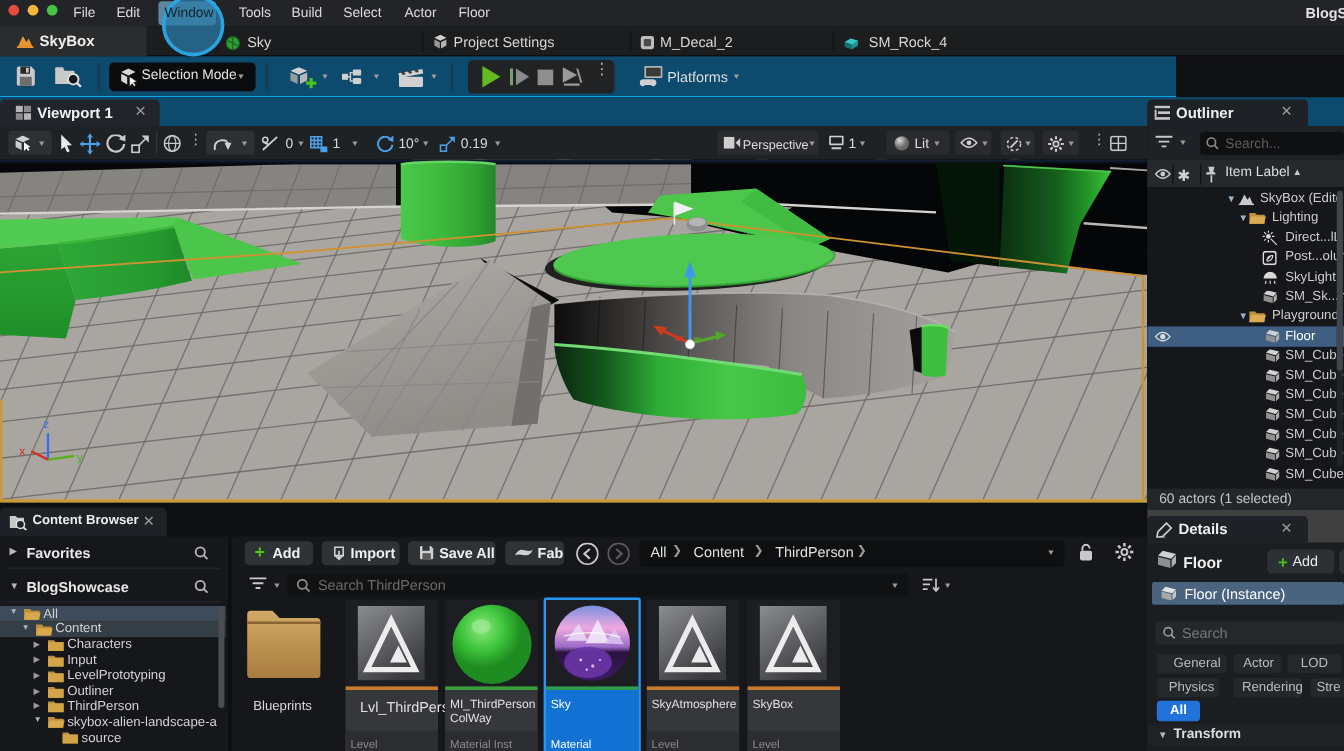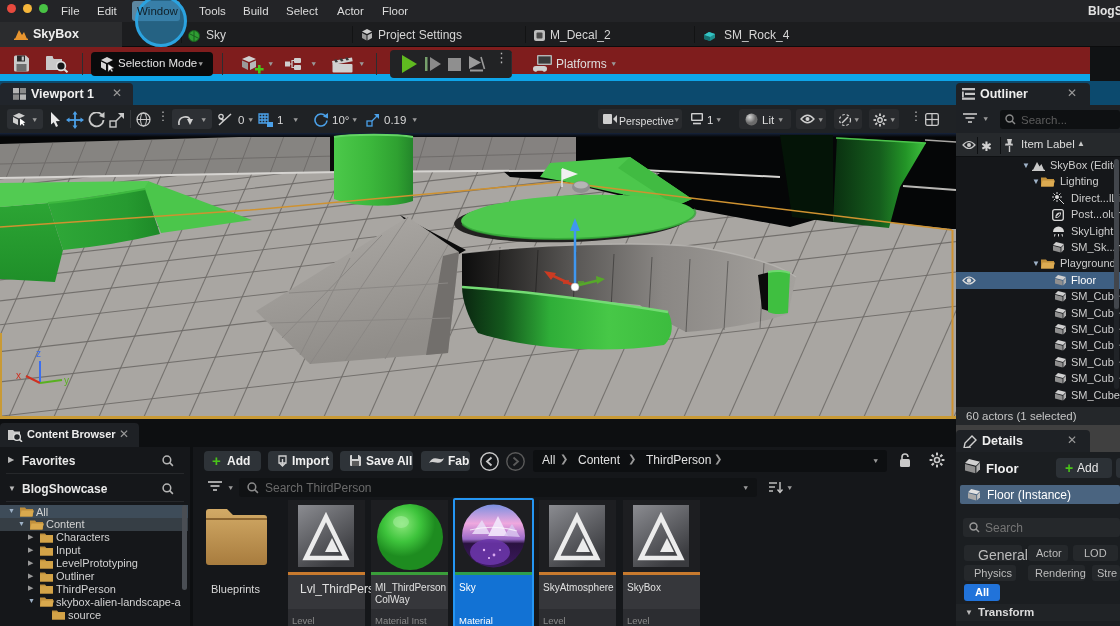--- a/index.html
+++ b/index.html
@@ -52,21 +52,21 @@
         <path d="M2,6 L7,3 L13,5 L13,9 L8,12 L2,10 Z" fill="#1f8f8f"></path>
         <path d="M2,6 L7,3 L13,5 L8,8 Z" fill="#35c4c4"></path>
         <path d="M2,6 L8,8 L8,12 L2,10 Z" fill="#157070"></path>
       </svg>
 <div class="abs txt" style="left:724px;top:6px;color:#d6d6d6">SM_Rock_4</div>
       <div class="abs" style="left:181px;top:4px;width:1px;height:17px;background:#121314"></div>
       <div class="abs" style="left:352px;top:4px;width:1px;height:17px;background:#121314"></div>
       <div class="abs" style="left:525px;top:4px;width:1px;height:17px;background:#121314"></div>
       <div class="abs" style="left:694px;top:4px;width:1px;height:17px;background:#121314"></div>
 </div>
-<div class="abs" style="left:0;top:47px;width:1090px;height:34px;background:#7f1d1d;border-bottom:7px solid #0ea5e9">
+<div class="abs" style="left:0;top:47px;width:980px;height:34px;background:#0c4a6e;border-bottom:1px solid #0ea5e9">
 <svg class="abs" style="left:13px;top:8px" width="17" height="17" viewBox="0 0 17 17">
         <path d="M1,2 a1.5,1.5 0 0 1 1.5,-1.5 H13 L16,3.5 V15 a1.5,1.5 0 0 1 -1.5,1.5 H2.5 A1.5,1.5 0 0 1 1,15 Z" fill="#c9c9c9"></path>
         <rect x="4" y=".5" width="8" height="6" fill="#2a2a2a"></rect>
         <rect x="8.7" y="1.5" width="2.2" height="4" fill="#c9c9c9"></rect>
         <rect x="3.5" y="9" width="10" height="7.5" fill="#6e6e6e"></rect>
       </svg>
 <svg class="abs" style="left:45px;top:8px" width="24" height="18" viewBox="0 0 24 18">
         <path d="M1,2 h6 l2,2 h8 v11 h-16 Z" fill="#c9c9c9"></path>
         <rect x="1" y="1" width="7" height="2.5" rx="1" fill="#c9c9c9"></rect>
         <circle cx="16" cy="11" r="4.4" fill="#151618" stroke="#dedede" stroke-width="1.6"></circle>
@@ -634,21 +634,21 @@
           <path d="M16,3.7 L12.4,7.5 L12.4,14 L16,10.2 Z" fill="#c5c5c5"></path>
         </svg>
 <div class="abs txt" style="left:31px;top:36px;color:#fff">Floor (Instance)</div>
 <div class="abs" style="left:7px;top:66px;width:157px;height:19px;background:#25282b;border-radius:3px"></div>
 <svg class="abs" style="left:13px;top:70px" width="11" height="11" viewBox="0 0 11 11">
           <circle cx="4.5" cy="4.5" r="3.5" fill="none" stroke="#9a9a9a" stroke-width="1.4"></circle>
           <line x1="7" y1="7" x2="10" y2="10" stroke="#9a9a9a" stroke-width="1.4"></line>
         </svg>
 <div class="abs txt" style="left:29px;top:69px;color:#757575">Search</div>
 <div class="abs" style="left:8px;top:93px;width:58px;height:16px;background:#25282b;border-radius:3px"></div>
-        <div class="abs txt" style="left:22px;top:95px;font-size:14px;color:#bcbcbc">General</div>
+        <div class="abs txt" style="left:22px;top:95px;font-size:11px;color:#bcbcbc">General</div>
 <div class="abs" style="left:72px;top:93px;width:40px;height:16px;background:#25282b;border-radius:3px"></div>
         <div class="abs txt" style="left:80px;top:95px;font-size:11px;color:#bcbcbc">Actor</div>
 <div class="abs" style="left:117px;top:93px;width:45px;height:16px;background:#25282b;border-radius:3px"></div>
         <div class="abs txt" style="left:128px;top:95px;font-size:11px;color:#bcbcbc">LOD</div>
 <div class="abs" style="left:8px;top:113px;width:52px;height:16px;background:#25282b;border-radius:3px"></div>
         <div class="abs txt" style="left:18px;top:115px;font-size:11px;color:#bcbcbc">Physics</div>
 <div class="abs" style="left:72px;top:113px;width:57px;height:16px;background:#25282b;border-radius:3px"></div>
         <div class="abs txt" style="left:79px;top:115px;font-size:11px;color:#bcbcbc">Rendering</div>
 <div class="abs" style="left:136px;top:113px;width:28px;height:16px;background:#25282b;border-radius:3px"></div>
         <div class="abs txt" style="left:141px;top:115px;font-size:11px;color:#bcbcbc">Stre</div>

